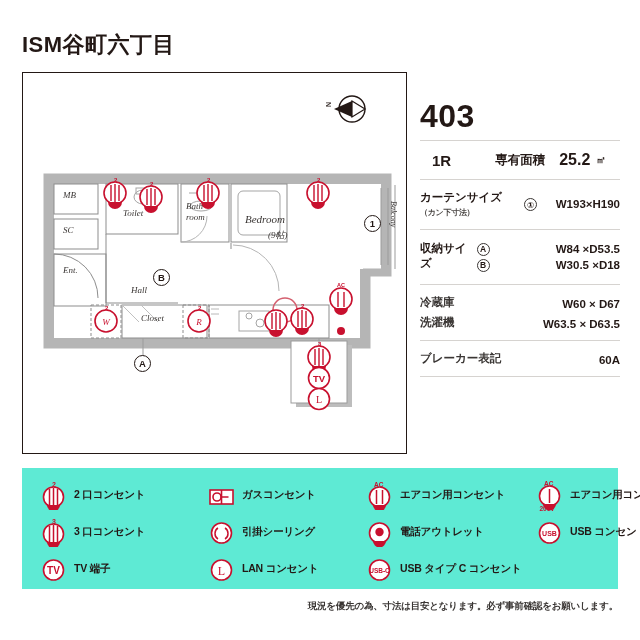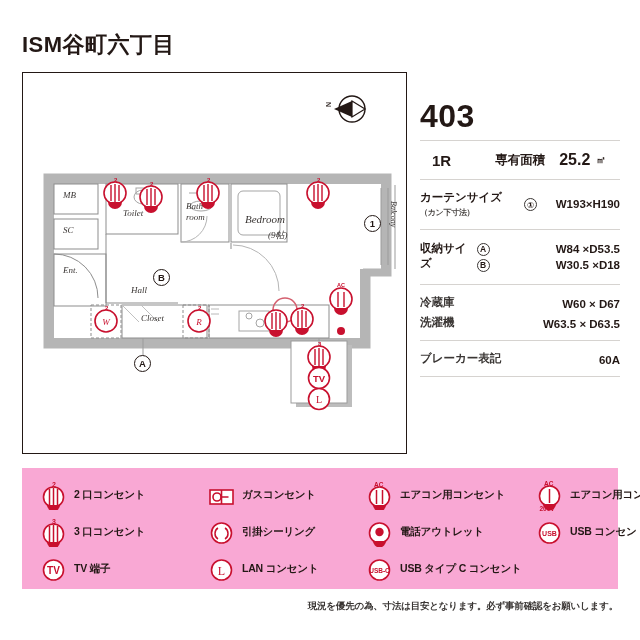--- a/index.html
+++ b/index.html
@@ -66,21 +66,21 @@
   .stor-block{display:flex;align-items:flex-start;margin-top:2px;}
   .stor-lbl{font-size:11.5px;font-weight:bold;padding-top:1px;}
   .stor-list{margin-left:auto;width:148px;}
   .stor-line{display:flex;align-items:center;margin:2px 0;}
   .stor-line .circ-num{margin-left:0;}
   .stor-line .sv{margin-left:auto;font-size:11.5px;font-weight:bold;}
 
   
   .legend{
     position:absolute;left:22px;top:468px;width:596px;height:121px;
-    background:#f9a8d4;
+    background:#5eead4;
   }
   .legend-grid{
     position:absolute;left:18px;top:8px;width:566px;
     display:grid;
     grid-template-columns:168px 158px 170px 1fr;
     grid-auto-rows:37px;
     align-items:center;
   }
   .lg-item{display:flex;align-items:center;gap:7px;}
   .lg-label{font-size:10.5px;font-weight:bold;color:#231815;white-space:nowrap;letter-spacing:-0.2px;}

